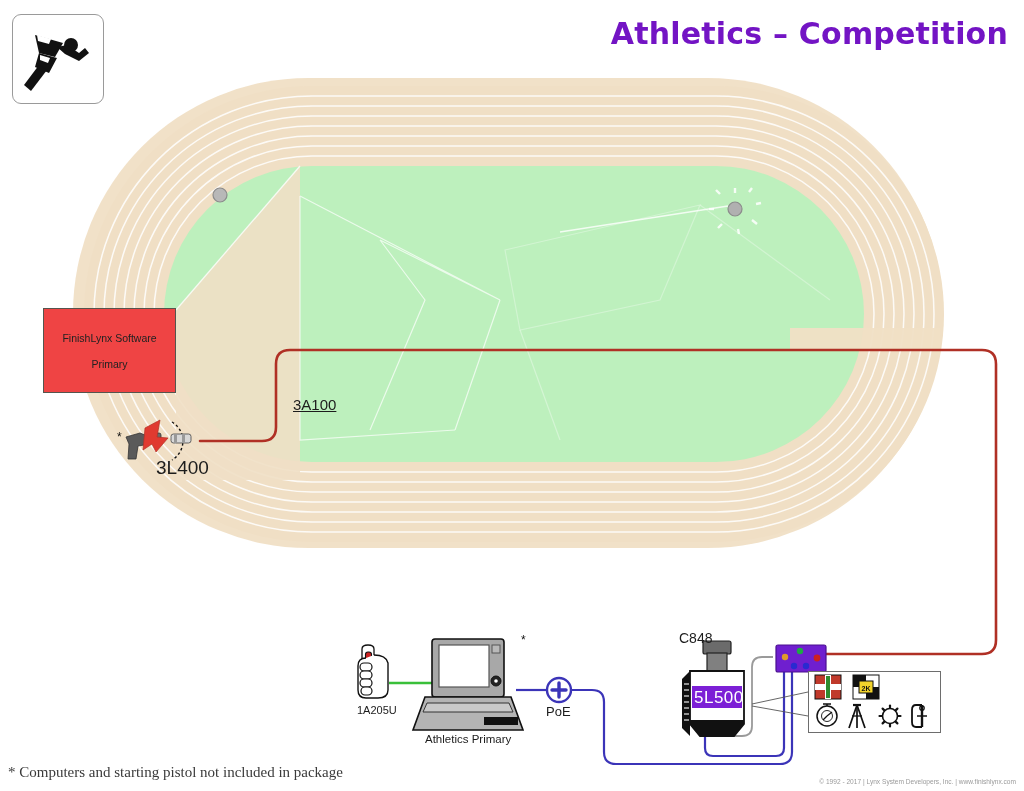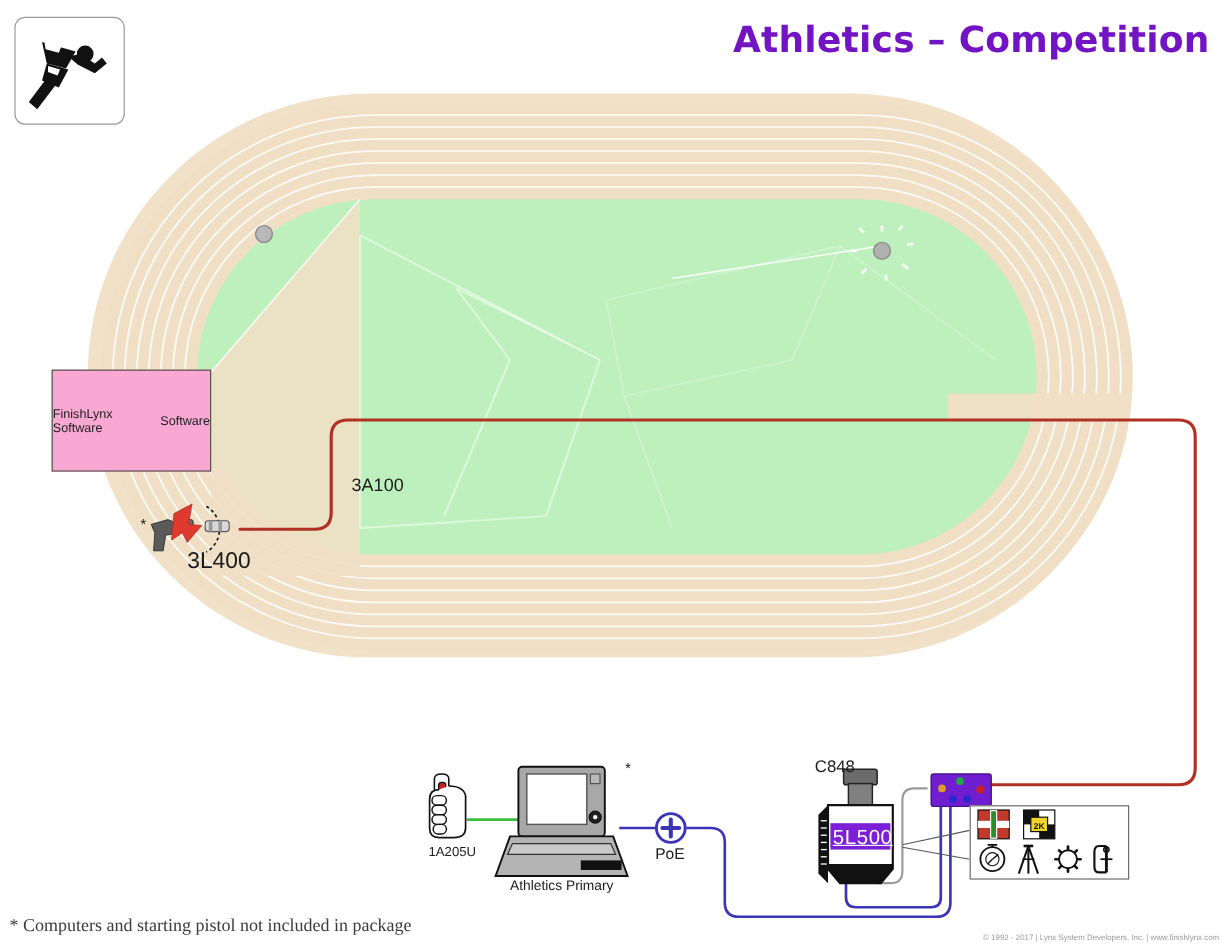--- a/index.html
+++ b/index.html
@@ -24,23 +24,23 @@
   #page-title{
     right:16px;top:16px;text-align:right;
     font-size:30px;font-weight:bold;letter-spacing:.2px;
     color:#7314c4;white-space:nowrap;
     font-family:"DejaVu Sans","Liberation Sans",sans-serif;
   }
 
   
   #software-box{
     left:43px;top:308px;width:133px;height:85px;
-    background:#f9a8d4;border:1px solid #55554e;
+    background:#ef4444;border:1px solid #55554e;
     box-sizing:border-box;
-    display:flex;flex-direction:row;align-items:center;justify-content:center;
+    display:flex;flex-direction:column;align-items:center;justify-content:center;
     gap:14px;font-size:10.5px;color:#222;
   }
 
   
   .lbl{font-size:13px;color:#1c1c1c;white-space:nowrap;}
   .lbl-sm{font-size:11px;color:#1c1c1c;white-space:nowrap;}
   .lbl-star{font-size:12px;color:#111;}
 
   
   #accessory-panel{
@@ -134,21 +134,21 @@
         <path d="M 36,24 L 46,22 L 58,30 L 64,25 L 68,30 L 58,38 L 44,31 Z"></path>
         <path d="M 18,42 L 26,47 L 10,68 L 3,62 Z"></path>
       </g>
     </svg>
   </div>
 
   <div class="abs" id="page-title">Athletics – Competition</div>
 
   <div class="abs" id="software-box">
     <div>FinishLynx Software</div>
-    <div>Software</div>
+    <div>Primary</div>
   </div>
 
   <svg class="abs" style="left:0;top:0;" width="1024" height="791">
 
     <path d="M 200,441 L 262,441 Q 276,441 276,427 L 276,364 Q 276,350 290,350
              L 982,350 Q 996,350 996,364 L 996,640 Q 996,654 982,654 L 825,654" fill="none" stroke="#b03025" stroke-width="2.6" stroke-linecap="round"></path>
 
     <g>
 
       <path d="M 126,437 L 140,433 L 150,437 L 150,444 L 138,446 L 136,459 L 128,459 L 129,444 Z" fill="#5a5a5a" stroke="#333" stroke-width="0.8"></path>
@@ -158,21 +158,21 @@
 
       <path d="M 172,422 A 22,22 0 0 1 172,460" fill="none" stroke="#111" stroke-width="1.4" stroke-dasharray="2.5,2.5"></path>
 
       <rect x="171" y="434" width="20" height="9" rx="2.5" fill="#d8d8d8" stroke="#555" stroke-width="0.9"></rect>
       <rect x="174" y="434" width="3" height="9" fill="#999"></rect>
       <rect x="182" y="434" width="3" height="9" fill="#999"></rect>
     </g>
   </svg>
   <div class="abs lbl-star" style="left:117px;top:430px;">*</div>
   <div class="abs lbl" style="left:156px;top:457px;font-size:19px;">3L400</div>
-  <div class="abs lbl" style="left:293px;top:396px;font-size:15px;">3A100</div>
+  <div class="abs lbl" style="left:293px;top:396px;font-size:15px;text-decoration:underline;">3A100</div>
 
   <svg class="abs" style="left:0;top:0;" width="1024" height="791">
 
     <path d="M 389,683 L 432,683" fill="none" stroke="#3ac03a" stroke-width="2.4"></path>
 
     <path d="M 516,690 L 546,690" fill="none" stroke="#3b34b8" stroke-width="2.2"></path>
 
     <path d="M 572,690 L 592,690 Q 604,690 604,702 L 604,752 Q 604,764 616,764
              L 780,764 Q 792,764 792,752 L 792,672" fill="none" stroke="#3b34b8" stroke-width="2.2"></path>
 
@@ -245,21 +245,21 @@
       <circle cx="794" cy="666" r="3.2" fill="#2a2ad0"></circle>
       <circle cx="806" cy="666" r="3.2" fill="#2a2ad0"></circle>
     </g>
   </svg>
 
   <div class="abs lbl-sm" style="left:357px;top:704px;font-size:11px;">1A205U</div>
   <div class="abs lbl-star" style="left:521px;top:633px;">*</div>
   <div class="abs lbl-sm" style="left:425px;top:733px;font-size:11.5px;">Athletics Primary</div>
   <div class="abs lbl-sm" style="left:546px;top:704px;font-size:13px;">PoE</div>
   <div class="abs lbl" style="left:679px;top:630px;font-size:14px;text-align:right;">C848</div>
-  <div class="abs" style="left:694px;top:688px;font-size:17px;color:#ffffff;font-weight:normal;letter-spacing:.5px;text-decoration:underline;">5L500</div>
+  <div class="abs" style="left:694px;top:688px;font-size:17px;color:#ffffff;font-weight:normal;letter-spacing:.5px;">5L500</div>
 
   <div class="abs" id="accessory-panel">
     <svg width="131" height="60" viewBox="0 0 131 60">
 
       <g>
         <rect x="6" y="3" width="26" height="24" fill="#c0392b" stroke="#111" stroke-width="1"></rect>
         <rect x="16" y="3" width="6" height="24" fill="#ffffff"></rect>
         <rect x="6" y="12" width="26" height="6" fill="#ffffff"></rect>
         <rect x="17" y="4" width="4" height="22" fill="#2e8b2e"></rect>
         <rect x="7" y="13" width="24" height="4" fill="#2e8b2e" opacity="0.0"></rect>

